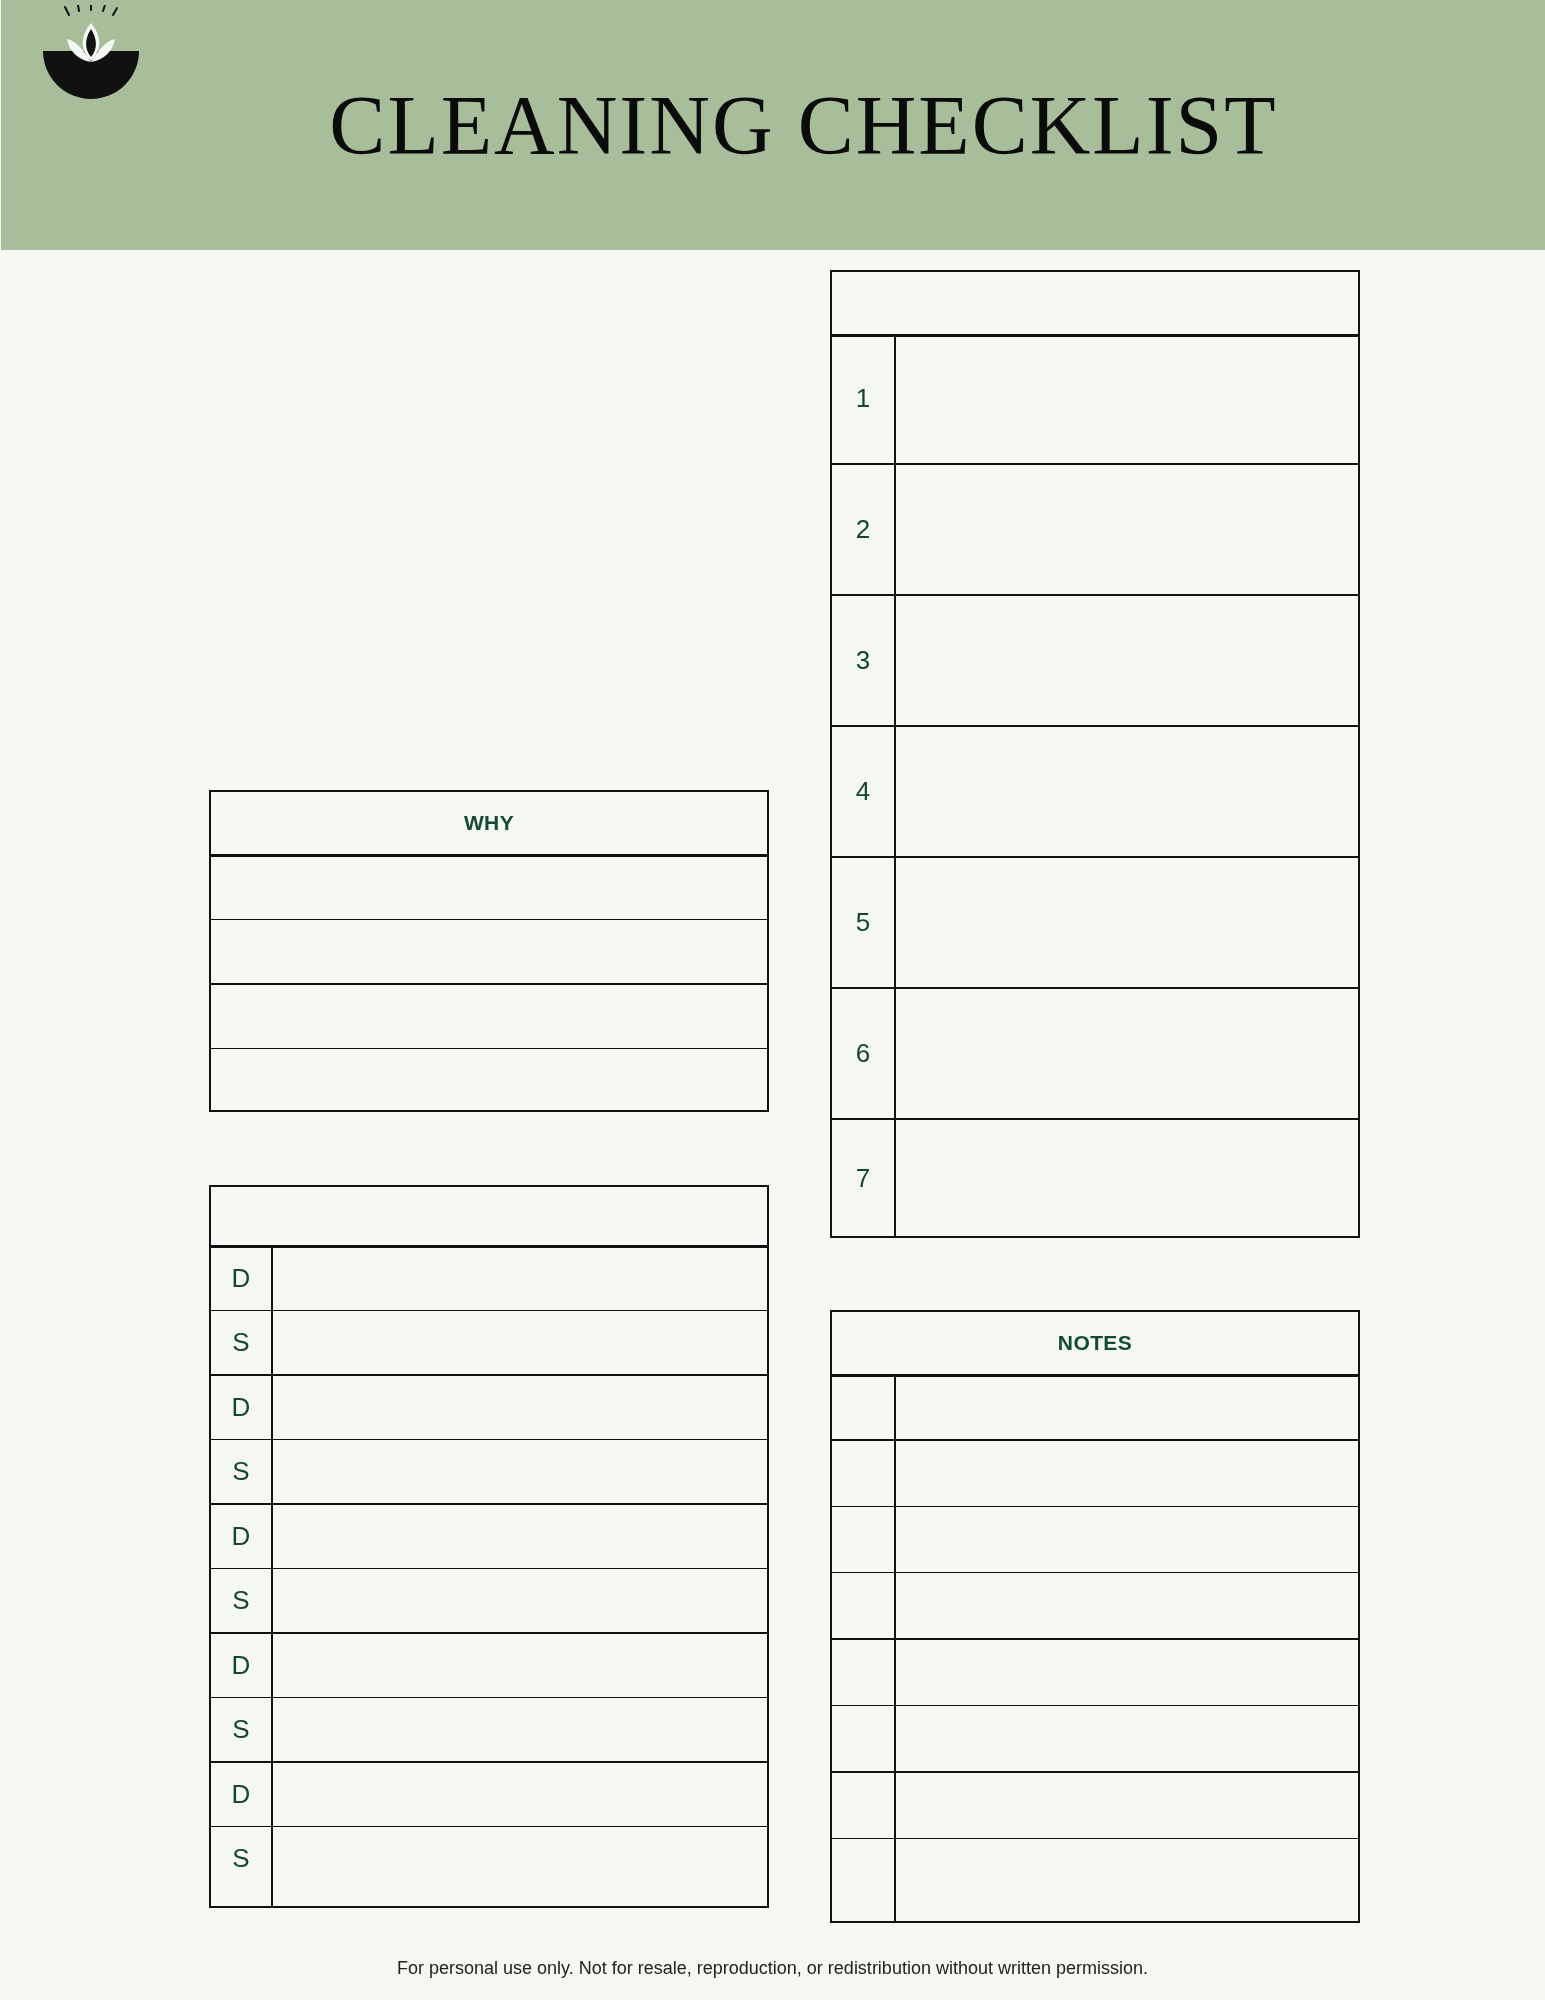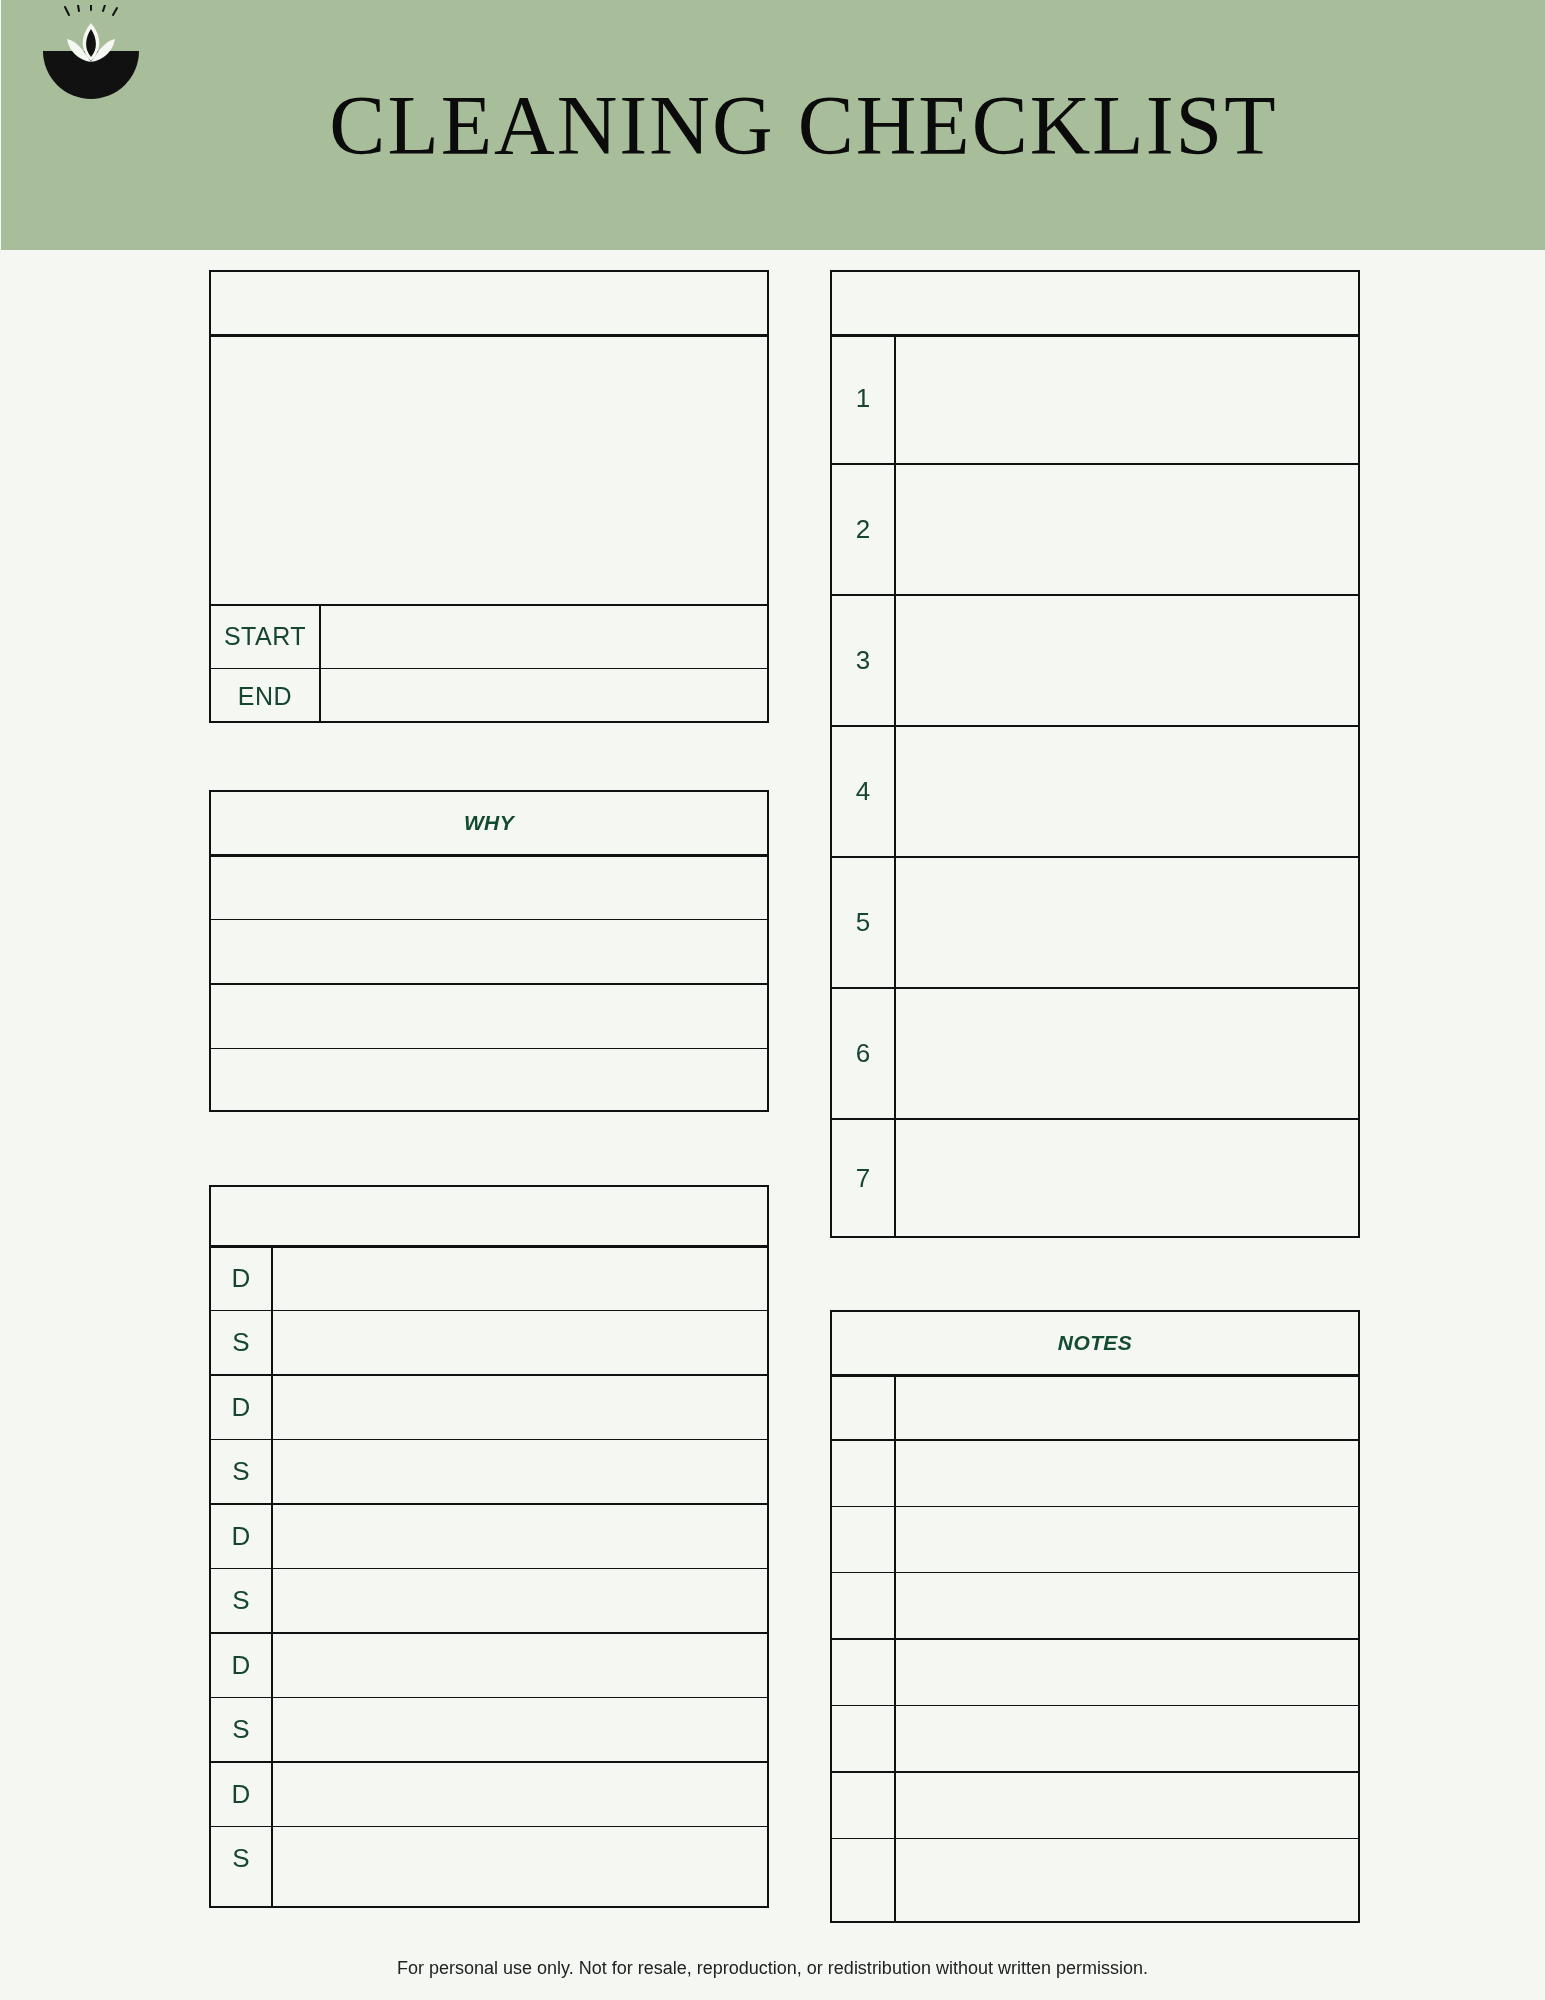--- a/index.html
+++ b/index.html
@@ -60,21 +60,20 @@
     box-sizing: border-box;
   }
   .hdr-cell {
     font-weight: bold;
     color: #134b30;
     font-size: 21px;
     letter-spacing: 0.4px;
     display: flex;
     align-items: center;
     justify-content: center;
-    font-style: italic;
   }
   .row-line {
     position: absolute;
     left: 0;
     width: 100%;
     border-top: 2px solid #111;
     box-sizing: border-box;
   }
   .thin-line {
     position: absolute;
@@ -199,32 +198,20 @@
         <path d="M12 46 A48 48 0 0 0 108 46 Z" fill="#111"></path>
         <path d="M60 18 C50 30 48 44 60 56 C72 44 70 30 60 18 Z" fill="#f4f7f2"></path>
         <path d="M60 24 C54 33 53 44 60 52 C67 44 66 33 60 24 Z" fill="#111"></path>
         <path d="M36 34 C38 46 47 55 60 57 C52 44 45 36 36 34 Z" fill="#f4f7f2"></path>
         <path d="M84 34 C82 46 73 55 60 57 C68 44 75 36 84 34 Z" fill="#f4f7f2"></path>
       </svg>
     </div>
     <div class="title">CLEANING CHECKLIST</div>
   </div>
 
-  <div class="box" id="task-block">
-    <div style="position:absolute;left:0;top:0;width:100%;height:62px;"></div>
-    <div class="row-line" id="task-header-line"></div>
-    <div style="position:absolute;left:0;top:64px;width:100%;height:266px;"></div>
-    <div class="row-line" id="task-start-line"></div>
-    <div class="time-label" style="top:332px;height:64px;">START</div>
-    <div class="time-divider" style="top:332px;height:117px;"></div>
-    <div style="position:absolute;left:110px;top:332px;width:448px;height:64px;"></div>
-    <div class="thin-line" id="task-end-line"></div>
-    <div class="time-label" style="top:397px;height:54px;">END</div>
-    <div style="position:absolute;left:110px;top:397px;width:448px;height:54px;"></div>
-  </div>
 
   <div class="box" id="why-block">
     <div class="hdr-cell" id="why-title">WHY</div>
     <div class="row-line" id="why-title-line"></div>
     <div style="position:absolute;left:0;top:64px;width:100%;height:63px;"></div>
     <div class="thin-line" style="top:127px;"></div>
     <div style="position:absolute;left:0;top:128px;width:100%;height:63px;"></div>
     <div class="row-line" style="top:191px;"></div>
     <div style="position:absolute;left:0;top:193px;width:100%;height:63px;"></div>
     <div class="thin-line" style="top:256px;"></div>

